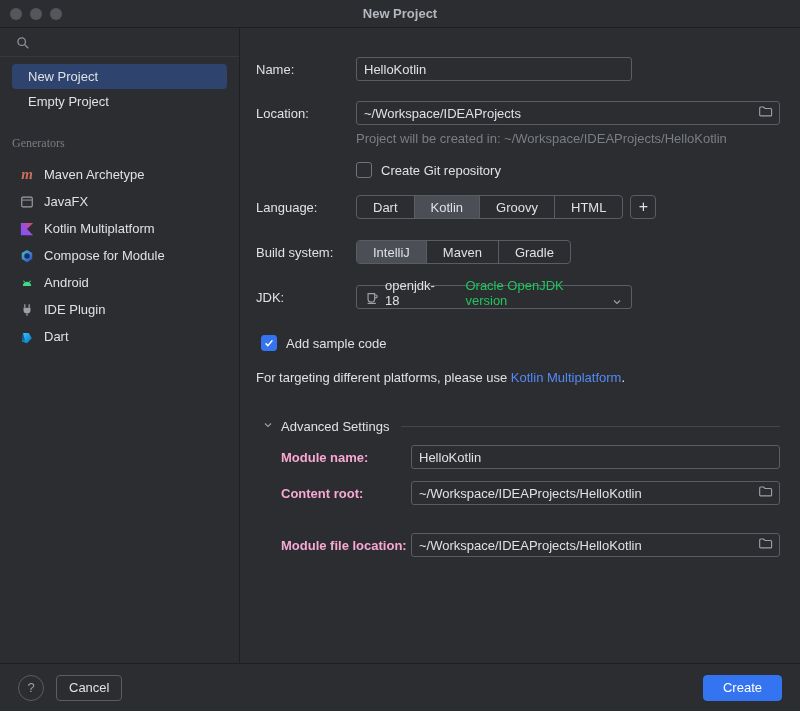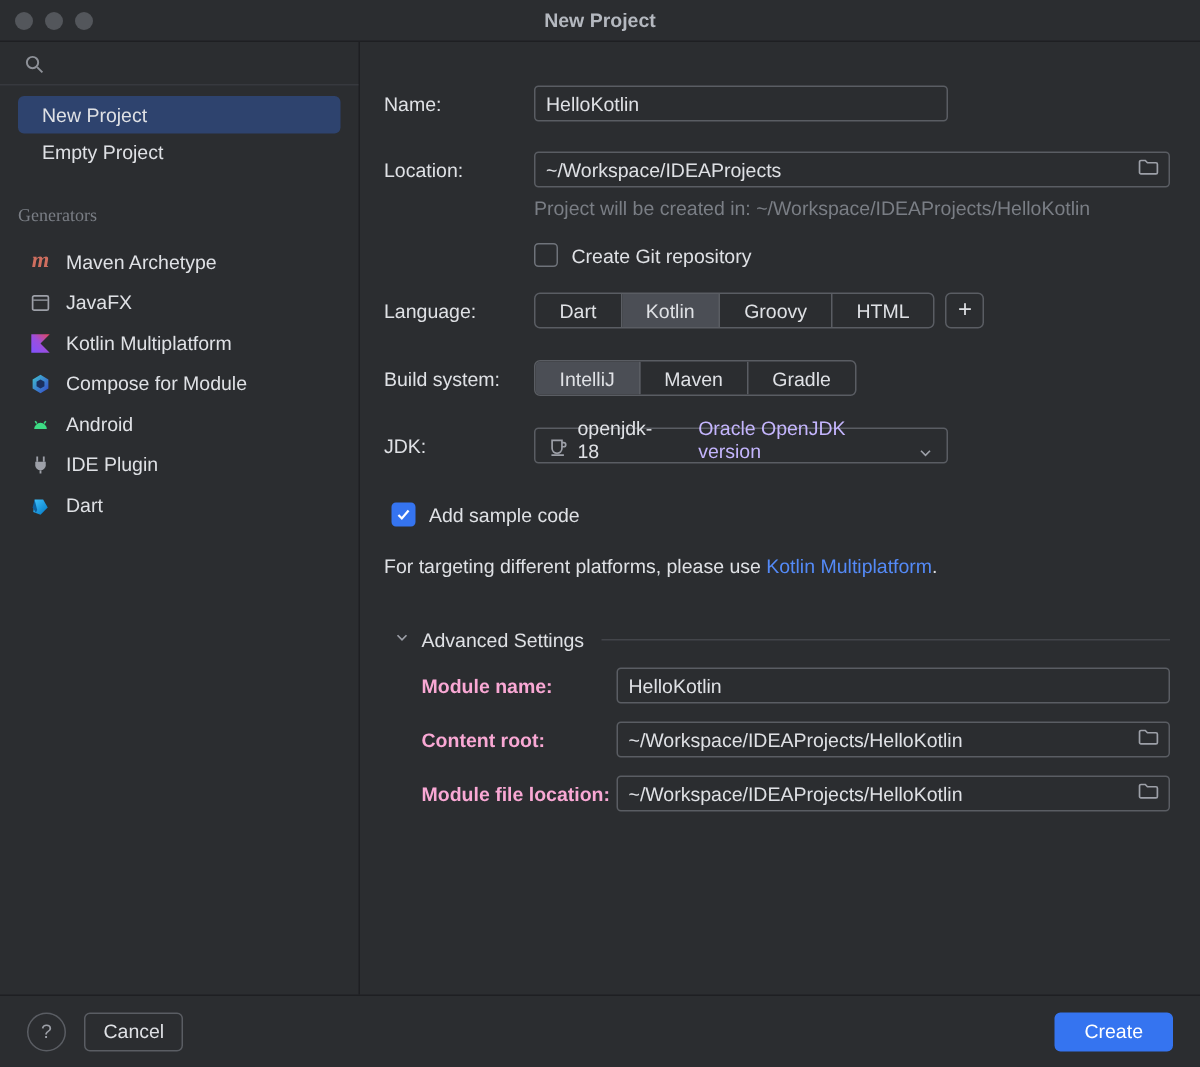--- a/index.html
+++ b/index.html
@@ -54,21 +54,21 @@
   .cb-label { margin-left:9px; }
 
   .segmented { display:flex; height:24px; border:1px solid #5a5d63; border-radius:4px; overflow:hidden; }
   .segment { background:transparent; border:none; border-right:1px solid #5a5d63; color:#dfe1e5; font-family:"Liberation Sans", sans-serif; font-size:13px; padding:0 16px; height:100%; cursor:pointer; }
   .segment:last-child { border-right:none; }
   .segment.selected { background:#4b4e55; }
   .add-btn { width:26px; height:24px; margin-left:7px; background:transparent; border:1px solid #5a5d63; border-radius:4px; color:#dfe1e5; font-size:16px; line-height:1; cursor:pointer; }
 
   .select { display:flex; align-items:flex-end; gap:6px; width:276px; height:24px; border:1px solid #5a5d63; border-radius:3px; padding:0 8px; cursor:pointer; }
   .select .sel-main { color:#dfe1e5; }
-  .select .sel-desc { color:#c4b5fd;margin-left:12px; }
+  .select .sel-desc { color:#22c55e;margin-left:12px; }
   .select .chev { margin-left:auto; display:flex; }
 
   .note { position:absolute; left:16px; top:339px; height:20px; display:flex; align-items:center; white-space:pre; }
   .link { color:#548af7; cursor:pointer; }
 
   .advanced-header { position:absolute; left:22px; right:20px; top:388px; height:20px; display:flex; align-items:center; gap:7px; }
   .adv-line { flex:1; height:1px; background:#43454a; margin-left:5px; }
 
   
   .footer { height:48px; flex:none; border-top:1px solid #1e1f22; display:flex; align-items:center; padding:0 18px; }
@@ -303,21 +303,21 @@
           <button class="folder-btn">
             <span>
               <svg width="15" height="15" viewBox="0 0 16 16">
                   <path d="M1.8 4.2a1 1 0 011-1h3.1l1.5 1.6h6.1a1 1 0 011 1v5.9a1 1 0 01-1 1H2.8a1 1 0 01-1-1z" fill="none" stroke="#9da0a8" stroke-width="1.2"></path>
                 </svg>
             </span>
           </button>
         </div>
       </div>
 
-      <div class="row" style="top:489px; left:41px">
+      <div class="row" style="top:505px; left:41px">
         <span class="adv-label">Module file location:</span>
         <div class="field grow">
           <input value="~/Workspace/IDEAProjects/HelloKotlin" style="">
           <button class="folder-btn">
             <span>
               <svg width="15" height="15" viewBox="0 0 16 16">
                   <path d="M1.8 4.2a1 1 0 011-1h3.1l1.5 1.6h6.1a1 1 0 011 1v5.9a1 1 0 01-1 1H2.8a1 1 0 01-1-1z" fill="none" stroke="#9da0a8" stroke-width="1.2"></path>
                 </svg>
             </span>
           </button>

